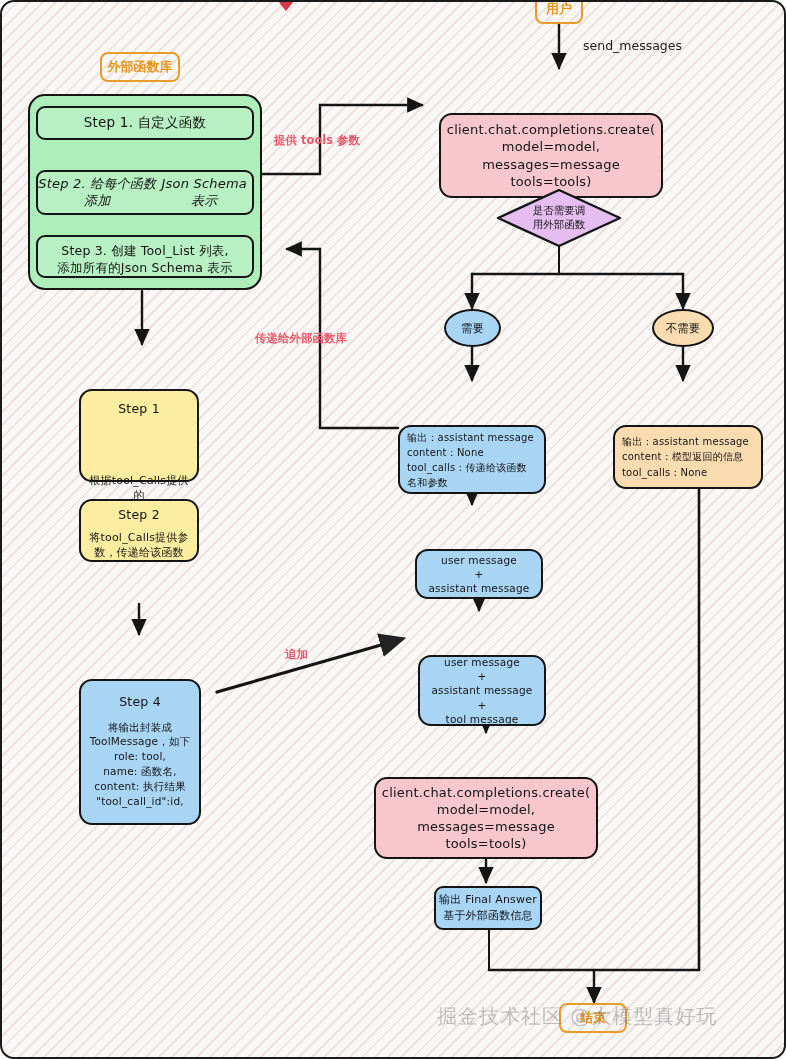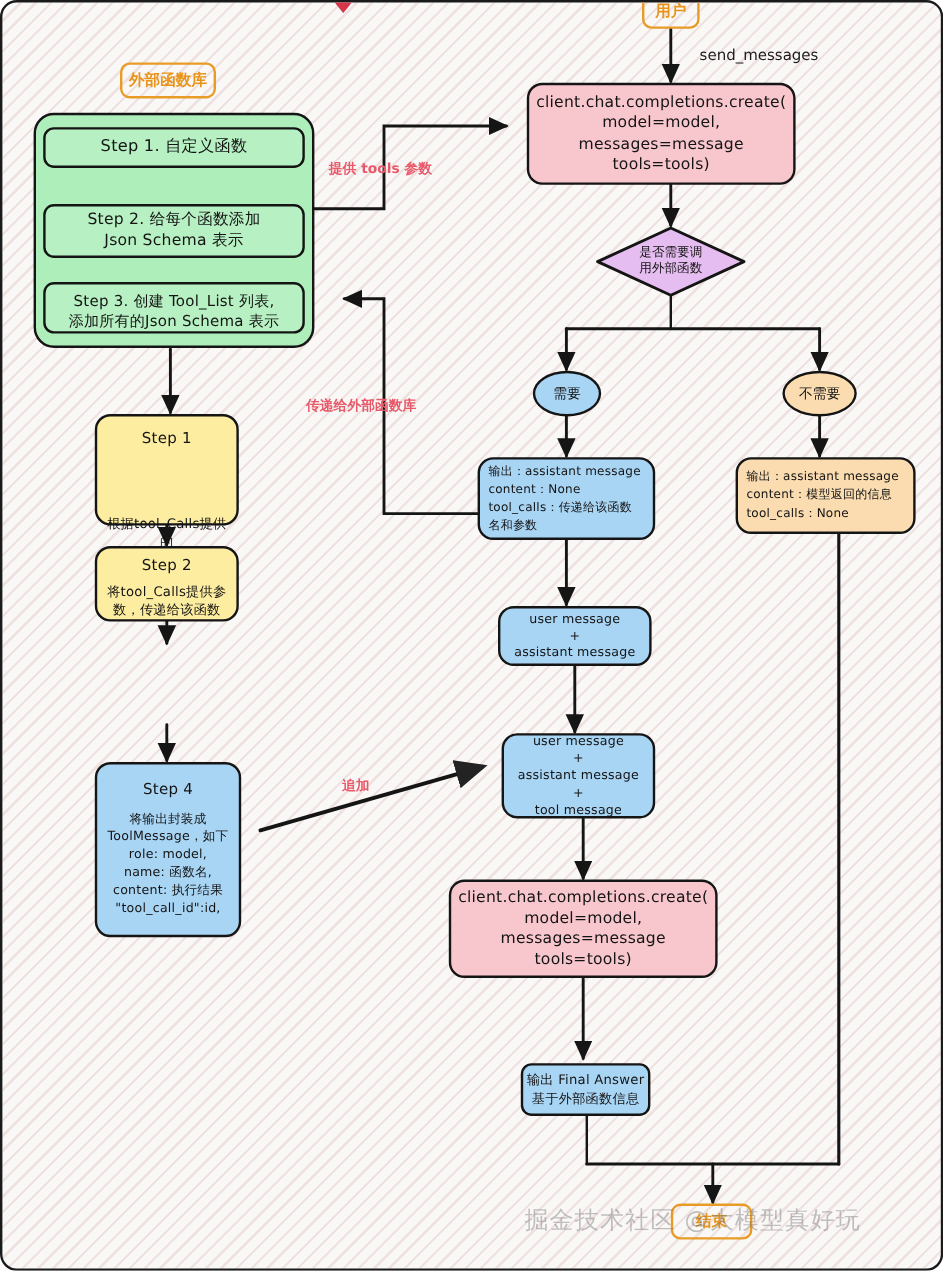--- a/index.html
+++ b/index.html
@@ -27,21 +27,21 @@
     display:flex;
     flex-direction:column;
     align-items:center;
     justify-content:center;
     text-align:center;
     color:#141414;
     font-family:"DejaVu Sans", sans-serif;
     line-height:1.32;
     letter-spacing:.2px;
   }
-  .rbox{border-radius:13px;}
+  .rbox{border-radius:13px;margin-top:44px;}
   .pill{border-radius:9px;}
   .green-outer{background:#aeeeba;border-radius:17px;}
   .green-inner{background:#b7f0c2;border-radius:9px;border:2.2px solid #141414;}
   .yellow{background:#fdeda0;}
   .blue{background:#a9d5f5;}
   .pink{background:#f8c7ce;}
   .orange{background:#fadcb0;}
   .tagbox{
     position:absolute;box-sizing:border-box;
     border:2px solid #e89b26;border-radius:8px;
@@ -159,21 +159,21 @@
   <div class="tagbox" style="left:98px;top:50px;width:80px;height:30px;font-size:13px;">外部函数库</div>
 
   <div class="tagbox" style="left:533px;top:-8px;width:48px;height:30px;font-size:13px;">用户</div>
 
   <div class="node green-outer" style="left:26px;top:92px;width:234px;height:196px;justify-content:flex-start;padding:10px 8px;">
 
     <div class="green-inner" style="width:100%;height:38px;display:flex;align-items:center;justify-content:center;font-size:13.5px;">
       <span>Step 1. 自定义函数</span>
     </div>
 
-    <div class="green-inner" style="width:100%;height:52px;margin-top:30px;display:flex;flex-direction:column;align-items:center;justify-content:center;font-size:13px;">
+    <div class="green-inner" style="width:100%;height:52px;margin-top:30px;display:flex;flex-direction:row;align-items:center;justify-content:center;font-size:13px;font-style:italic;">
       <span class="ln">Step 2. 给每个函数添加</span>
       <span class="ln">Json Schema 表示</span>
     </div>
 
     <div class="green-inner" style="width:100%;height:50px;margin-top:20px;display:flex;flex-direction:column;align-items:center;justify-content:flex-end;font-size:12.5px;">
       <span class="ln">Step 3. 创建 Tool_List 列表,</span>
       <span class="ln">添加所有的Json Schema 表示</span>
     </div>
   </div>
 
@@ -197,21 +197,21 @@
       <span class="ln">数，传递给该函数</span>
     </div>
   </div>
 
 
   <div class="node rbox blue" style="left:77px;top:633px;width:122px;height:146px;padding:9px 3px;justify-content:flex-start;">
     <div style="font-size:12.5px;margin-top:4px;">Step 4</div>
     <div style="font-size:10.5px;margin-top:9px;line-height:1.42;">
       <span class="ln">将输出封装成</span>
       <span class="ln">ToolMessage，如下</span>
-      <span class="ln">role: model,</span>
+      <span class="ln">role: tool,</span>
       <span class="ln">name: 函数名,</span>
       <span class="ln">content: 执行结果</span>
       <span class="ln">"tool_call_id":id,</span>
     </div>
   </div>
 
   <div class="node rbox pink" style="left:437px;top:67px;width:224px;height:85px;font-size:13px;">
     <span class="ln">client.chat.completions.create(</span>
     <span class="ln">model=model,</span>
     <span class="ln">messages=message</span>

